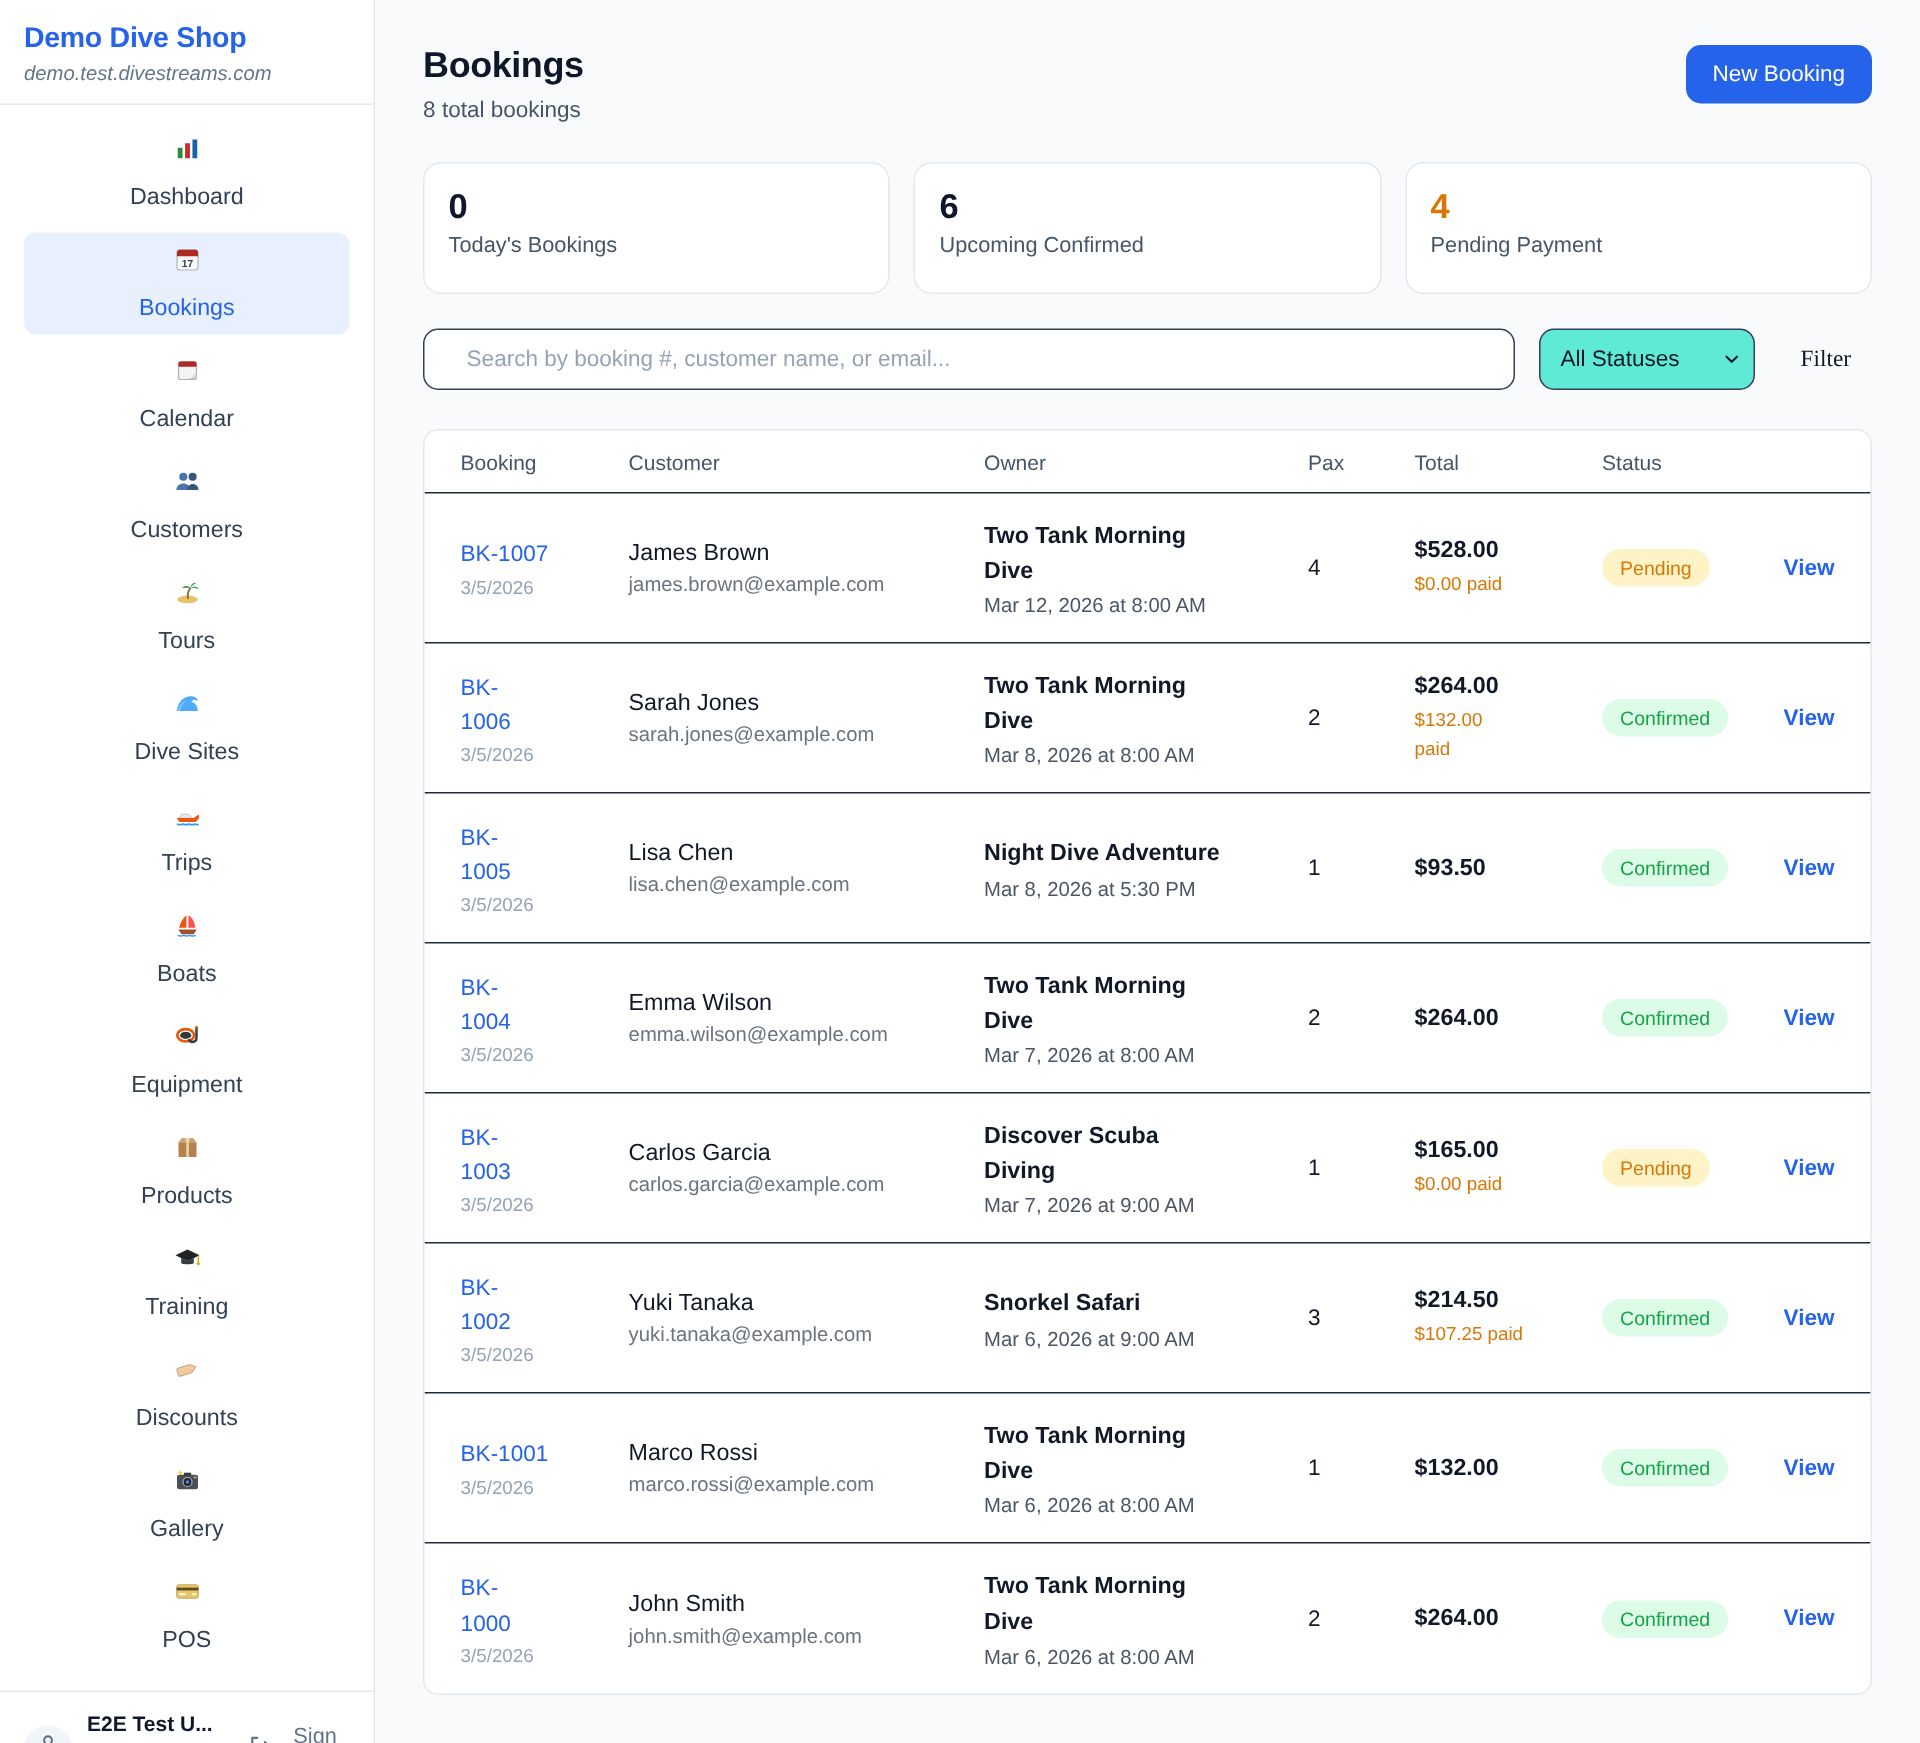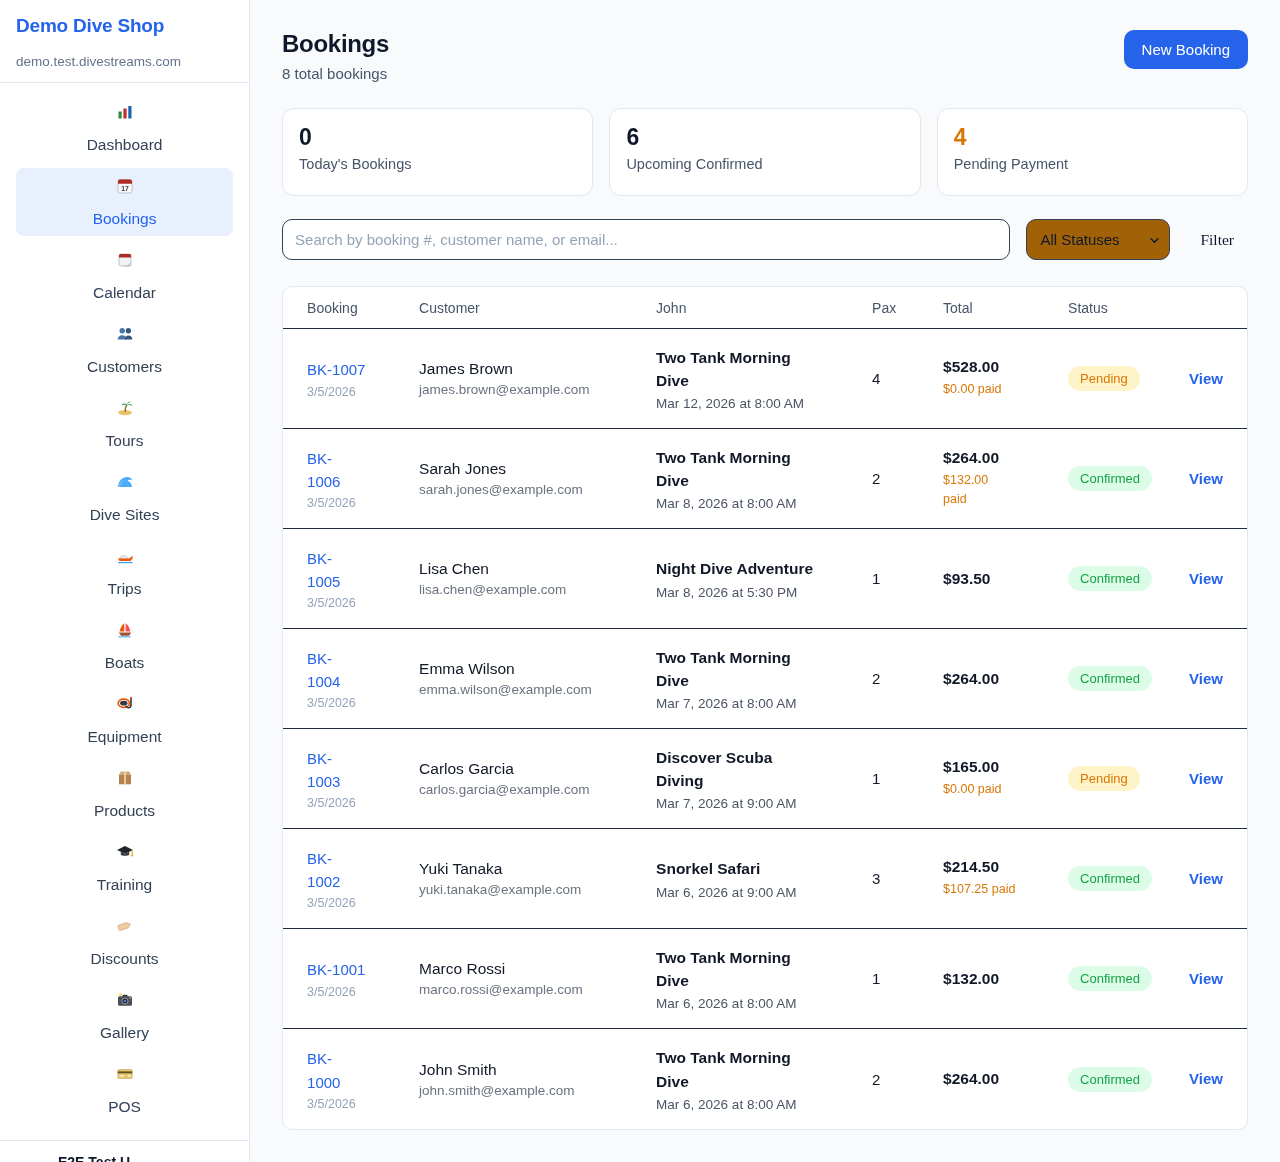--- a/index.html
+++ b/index.html
@@ -3,21 +3,21 @@
 <meta charset="utf-8">
 <style>
   * { margin:0; padding:0; box-sizing:border-box; }
   html,body { width:1280px; min-height:1162px; background:#f8fafc; font-family:"Liberation Sans", sans-serif; color:#0f172a; }
   .app { display:flex; align-items:flex-start; width:1280px; }
 
   
   .sidebar { width:256px; background:#ffffff; border-right:1px solid #e2e8f0; border-bottom:1px solid #e2e8f0; }
   .brand { padding:15px 16px 13px; border-bottom:1px solid #e2e8f0; }
   .brand h1 { font-size:19px; font-weight:700; color:#2563eb; letter-spacing:-0.2px; }
-  .brand .domain { margin-top:17px; font-size:13.5px; color:#64748b; }
+  .brand .domain { margin-top:4px; font-size:13.5px; color:#64748b;font-style:italic; }
   .nav { padding:11px 16px 10px; }
   .nav-item { display:flex; align-items:center; gap:15px; padding:8px 12px; margin-bottom:6px; border-radius:8px; font-size:15.5px; color:#334155; cursor:pointer;flex-direction:column; }
   .nav-item .ic { width:19px; height:19px; flex:0 0 19px; display:flex; align-items:center; justify-content:center; }
   .nav-item.active { background:#e8f0fe; color:#2563eb; font-weight:500; }
   .userbox { border-top:1px solid #e2e8f0; padding:13px 16px; display:flex; align-items:center; gap:10px; }
   .avatar { width:32px; height:32px; border-radius:50%; background:#f1f5f9; display:flex; align-items:center; justify-content:center; flex:0 0 32px; }
   .uinfo { width:112px; overflow:hidden; }
   .uname { font-size:14px; font-weight:700; color:#0f172a; white-space:nowrap; }
   .uemail { font-size:13px; color:#7f1d1d; margin-top:2px; white-space:nowrap; }
   .urole { font-size:12.5px; color:#64748b; margin-top:2px; }
@@ -30,24 +30,24 @@
   .page-sub { margin-top:7px; font-size:15px; color:#475569; }
   .btn-primary { background:#2563eb; color:#fff; border:none; border-radius:10px; padding:11px 18px; font-size:15px; font-weight:500; font-family:inherit; cursor:pointer; }
 
   .stats { margin-top:26px; display:grid; grid-template-columns:repeat(3,1fr); gap:16px; }
   .stat-card { background:#fff; border:1px solid #e2e8f0; border-radius:12px; padding:15px 16px; height:88px; }
   .stat-value { font-size:23px; font-weight:700; color:#0f172a; }
   .stat-value.orange { color:#d97706; }
   .stat-label { margin-top:5px; font-size:14.5px; color:#475569; }
 
   .filter-row { margin-top:23px; display:flex; align-items:center; gap:16px; }
-  .search-input { flex:1; height:41px; border:1px solid #334155; border-radius:10px; padding:0 12px; font-size:15px; font-family:inherit; color:#0f172a; background:#fff; }
+  .search-input { flex:1; height:41px; border:1px solid #334155; border-radius:10px; padding:0 28px; font-size:15px; font-family:inherit; color:#0f172a; background:#fff; }
   .search-input::placeholder { color:#94a3b8; }
   .select-wrap { position:relative; }
-  .status-select { appearance:none; -webkit-appearance:none; height:41px; width:144px; border:1px solid #334155; border-radius:10px; padding:0 30px 0 13px; font-size:15px; font-family:inherit; color:#0f172a; background:#a16207; cursor:pointer; }
+  .status-select { appearance:none; -webkit-appearance:none; height:41px; width:144px; border:1px solid #334155; border-radius:10px; padding:0 30px 0 13px; font-size:15px; font-family:inherit; color:#0f172a; background:#5eead4; cursor:pointer; }
   .select-chevron { position:absolute; right:10px; top:13px; pointer-events:none; }
   .btn-filter { background:none; border:none; font-size:15.5px; color:#0f172a; font-family:Liberation Serif, serif; padding:0 14px; cursor:pointer; }
 
   
   .table-card { margin-top:26px; background:#fff; border:1px solid #e2e8f0; border-radius:10px; overflow:hidden; }
   .thead, .trow { display:grid; grid-template-columns:112px 237px 216px 71px 125px 121px 1fr; padding:0 24px; align-items:center; }
   .thead { height:42px; border-bottom:1px solid #1e293b; }
   .th { font-size:14px; color:#475569; font-weight:500; }
   .trow { min-height:100px; border-bottom:1px solid #1e293b; padding-top:14px; padding-bottom:14px; }
   .trow:last-child { border-bottom:none; }
@@ -289,21 +289,21 @@
               <path d="M2 3.8 L5.5 7.2 L9 3.8"></path>
             </svg></span>
       </div>
       <button class="btn-filter">Filter</button>
     </div>
 
     <div class="table-card">
       <div class="thead">
         <div class="th">Booking</div>
         <div class="th">Customer</div>
-        <div class="th">John</div>
+        <div class="th">Owner</div>
         <div class="th">Pax</div>
         <div class="th">Total</div>
         <div class="th">Status</div>
         <div class="th"></div>
       </div>
 
       <div class="trow">
         <div><a class="bk-link">BK-1007</a><div class="bk-date">3/5/2026</div></div>
         <div>
             <div class="cust-name">James Brown</div>

